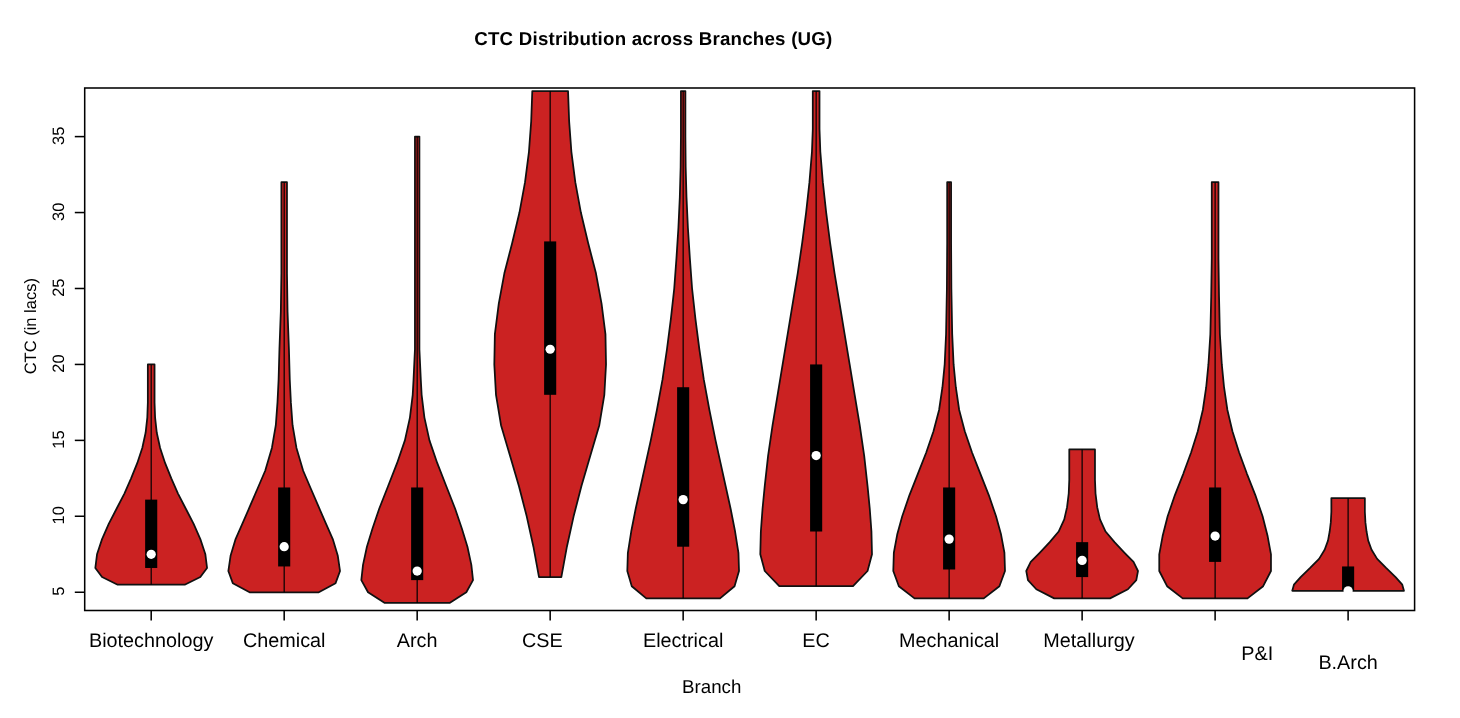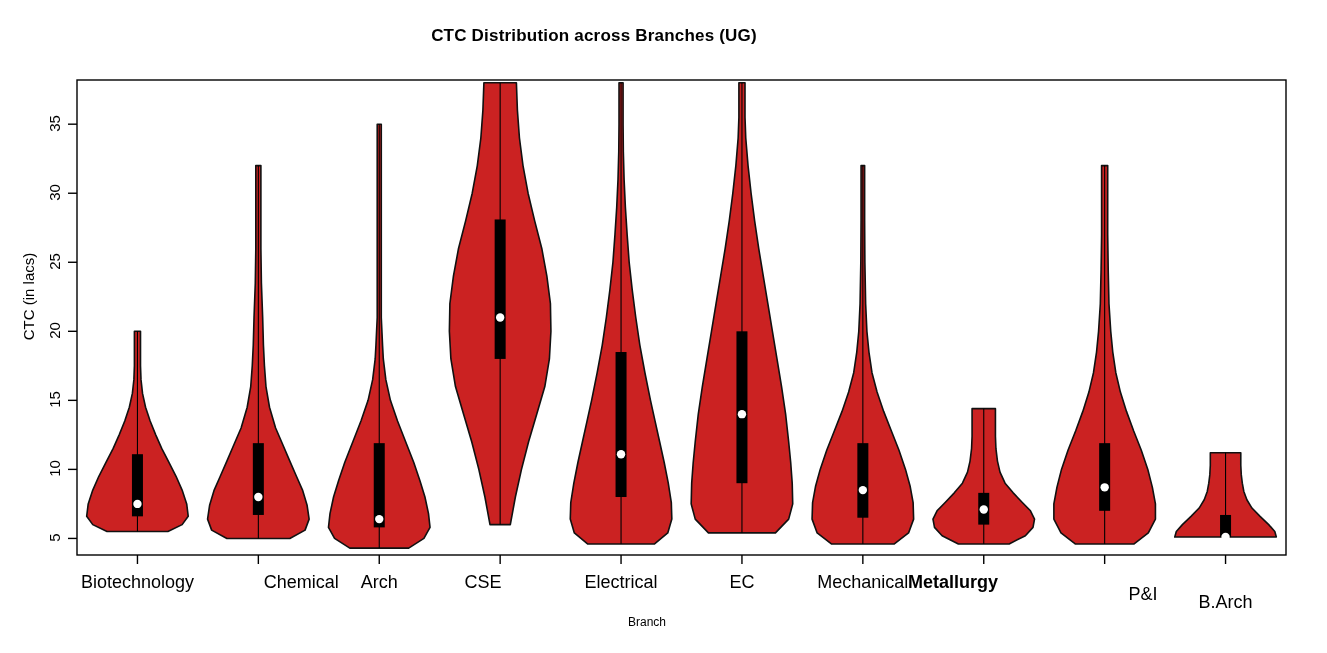--- a/index.html
+++ b/index.html
@@ -41,21 +41,21 @@
     transform: rotate(-90deg);
     transform-origin: center center;
     white-space: nowrap;
   }
   #x-axis-title {
     position: absolute;
     left: 0;
     top: 615px;
     width: 1294px;
     text-align: center;
-    font-size: 12px;
+    font-size: 17px;
   }
   .y-tick-label {
     position: absolute;
     font-size: 15px;
     white-space: nowrap;
     transform: rotate(-90deg);
     transform-origin: center center;
     text-align: center;
     width: 34px;
   }
@@ -169,24 +169,24 @@
       <div class="y-tick-label" style="left: 37px; top: 529.43px;">5</div>
       <div class="y-tick-label" style="left: 37px; top: 460.39px;">10</div>
       <div class="y-tick-label" style="left: 37px; top: 391.349px;">15</div>
       <div class="y-tick-label" style="left: 37px; top: 322.308px;">20</div>
       <div class="y-tick-label" style="left: 37px; top: 253.267px;">25</div>
       <div class="y-tick-label" style="left: 37px; top: 184.227px;">30</div>
       <div class="y-tick-label" style="left: 37px; top: 115.186px;">35</div>
     </div>
   <div id="x-tick-labels">
       <div class="x-tick-label" style="left: 137.45px;">Biotechnology</div>
-      <div class="x-tick-label" style="left: 258.35px; margin-left: 43px;">Chemical</div>
+      <div class="x-tick-label" style="left: 258.35px;">Chemical</div>
       <div class="x-tick-label" style="left: 379.25px;">Arch</div>
-      <div class="x-tick-label" style="left: 483px;">CSE</div>
+      <div class="x-tick-label" style="left: 493px;">CSE</div>
       <div class="x-tick-label" style="left: 621.05px;">Electrical</div>
       <div class="x-tick-label" style="left: 741.95px;">EC</div>
       <div class="x-tick-label" style="left: 862.85px;">Mechanical</div>
-      <div class="x-tick-label" style="left: 953px; font-weight: bold;">Metallurgy</div>
+      <div class="x-tick-label" style="left: 990px;">Metallurgy</div>
       <div class="x-tick-label" style="left: 1143px; margin-top: 12px;">P&amp;I</div>
       <div class="x-tick-label" style="left: 1225.55px; margin-top: 20px;">B.Arch</div>
     </div>
 
 </div>
 
 </body></html>

